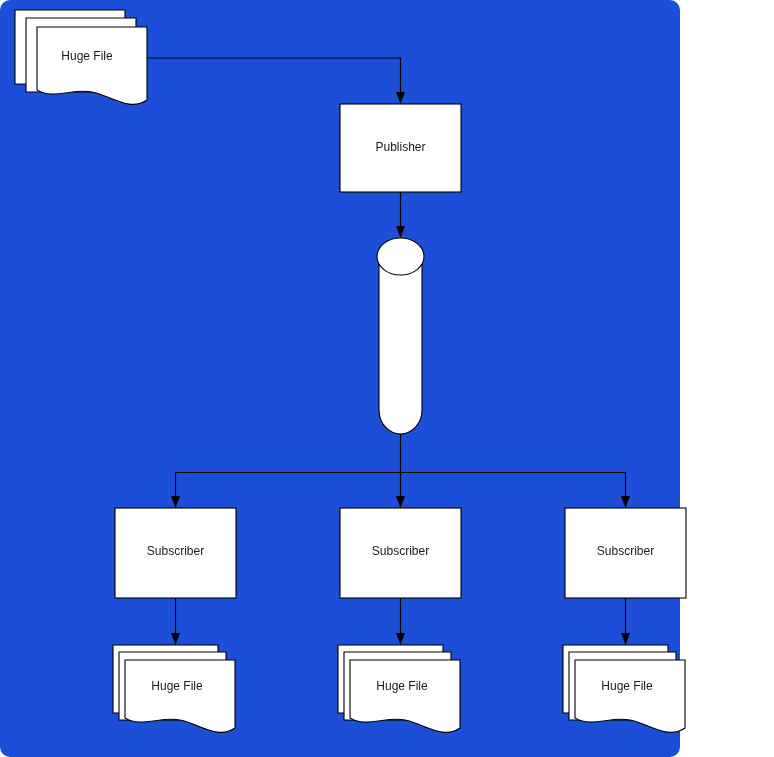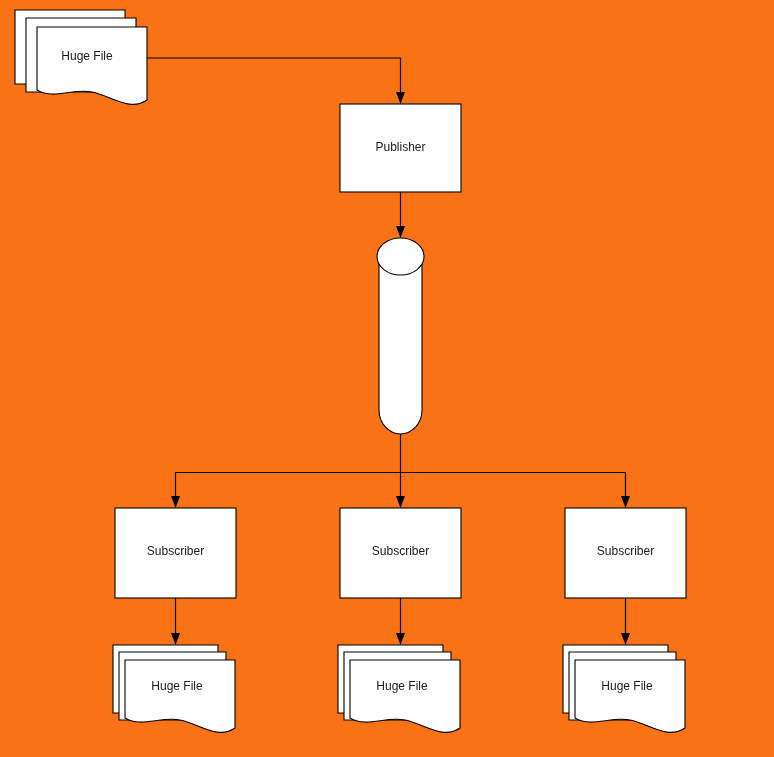--- a/index.html
+++ b/index.html
@@ -9,23 +9,24 @@
   }
   body {
     width: 774px;
     height: 757px;
     font-family: "Liberation Sans", sans-serif;
     color: #000000;
     overflow: hidden;
   }
   #canvas {
     position: relative;
-    width: 774px;
+    width: 680px;
     height: 757px;
-    background: #f97316;
+    background: #1d4ed8;
+    border-radius: 10px;
   }
   #diagram-svg {
     position: absolute;
     left: 0;
     top: 0;
     width: 774px;
     height: 757px;
     display: block;
   }
   .node-label {

